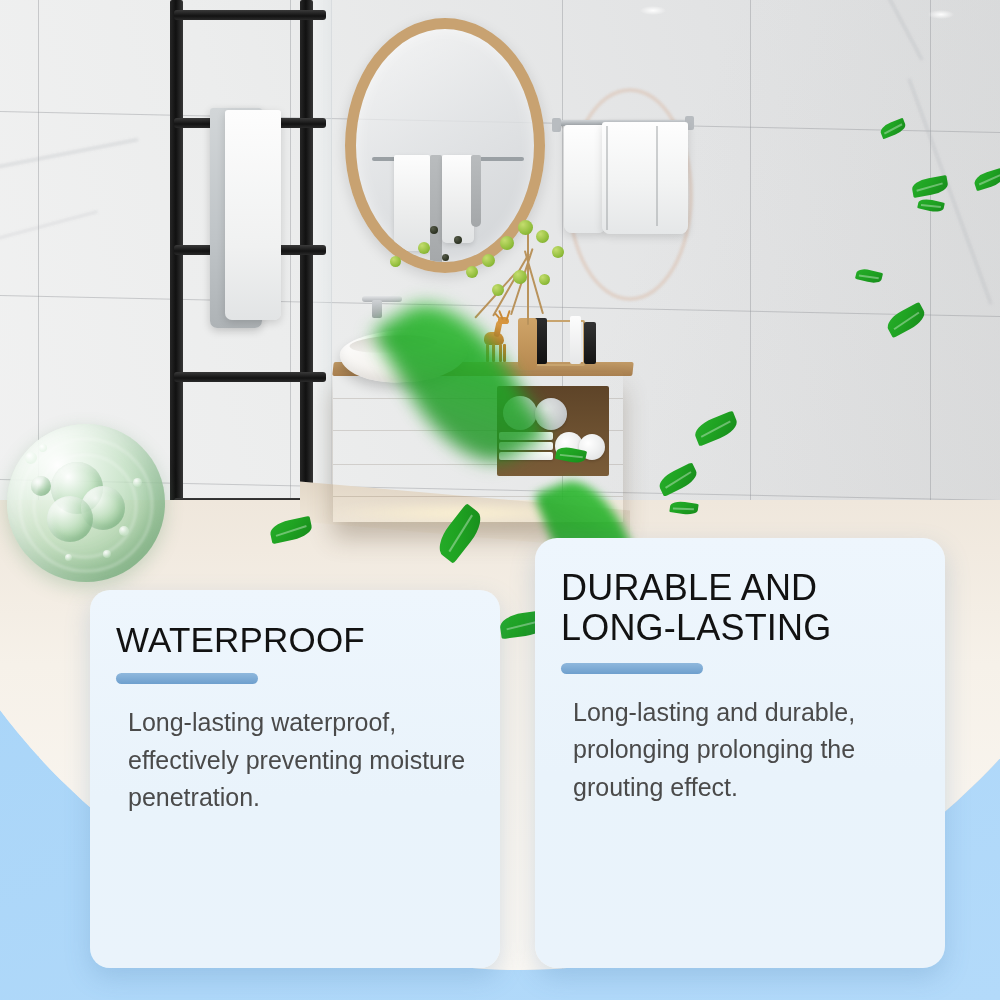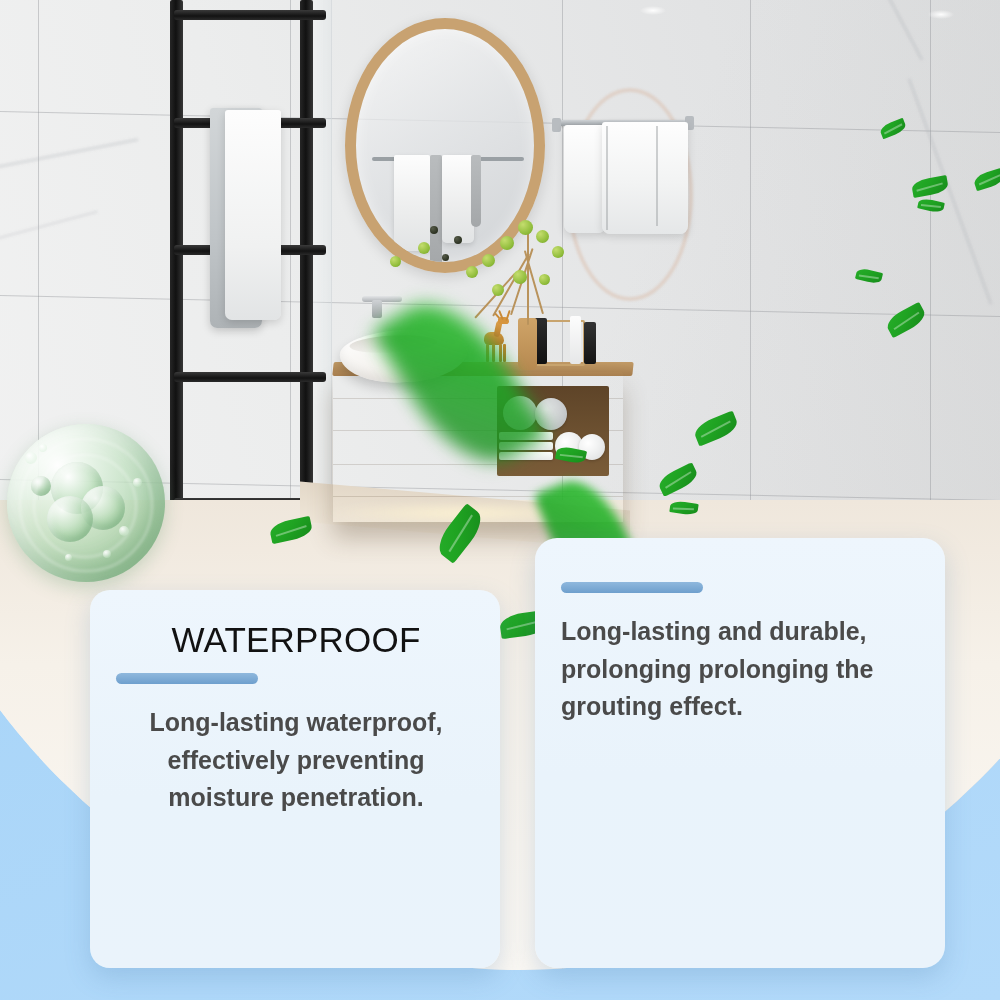--- a/index.html
+++ b/index.html
@@ -412,21 +412,20 @@
   
   .card {
     position: absolute;
     background: linear-gradient(180deg,#eef6fd 0%,#e9f3fb 55%,#eaf3fb 100%);
     box-shadow: 0 10px 26px rgba(70,120,170,.22);
   }
   #card-left {
     left: 90px; top: 590px;
     width: 410px; height: 378px;
     border-radius: 20px;
-    text-align: center;
   }
   #card-right {
     left: 535px; top: 538px;
     width: 410px; height: 430px;
     border-radius: 22px;
   }
   .card-inner {
     position: absolute;
     left: 26px; right: 24px; top: 30px;
   }
@@ -441,25 +440,25 @@
   }
   #card-right .card-title { font-size: 36px; }
   .accent-bar {
     margin-top: 14px;
     width: 142px;
     height: 11px;
     border-radius: 6px;
     background: linear-gradient(180deg,#8fb8dd,#6e9fcd);
   }
   .card-body {
-    margin: 20px 0 0 0;
+    margin: 20px 0 0 12px;
     font-size: 25px;
     line-height: 1.50;
     color: #4a4a4a;
-    font-weight: 700;
+    font-weight: 400;
     font-family: "Liberation Sans", sans-serif;
   }
   #card-right .card-body { font-size: 25px; }
 </style>
 </head>
 <body>
 
 <div id="stage">
 
   <div class="bg-blue"></div>
@@ -633,18 +632,19 @@
   <div class="card" id="card-left">
     <div class="card-inner">
       <h2 class="card-title">WATERPROOF</h2>
       <div class="accent-bar"></div>
       <p class="card-body">Long-lasting waterproof, effectively preventing moisture penetration.</p>
     </div>
   </div>
 
   <div class="card" id="card-right">
     <div class="card-inner">
+      <h2 class="card-title">DURABLE AND LONG-LASTING</h2>
       <div class="accent-bar"></div>
       <p class="card-body">Long-lasting and durable, prolonging prolonging the grouting effect.</p>
     </div>
   </div>
 
 </div>
 
 </body></html>

